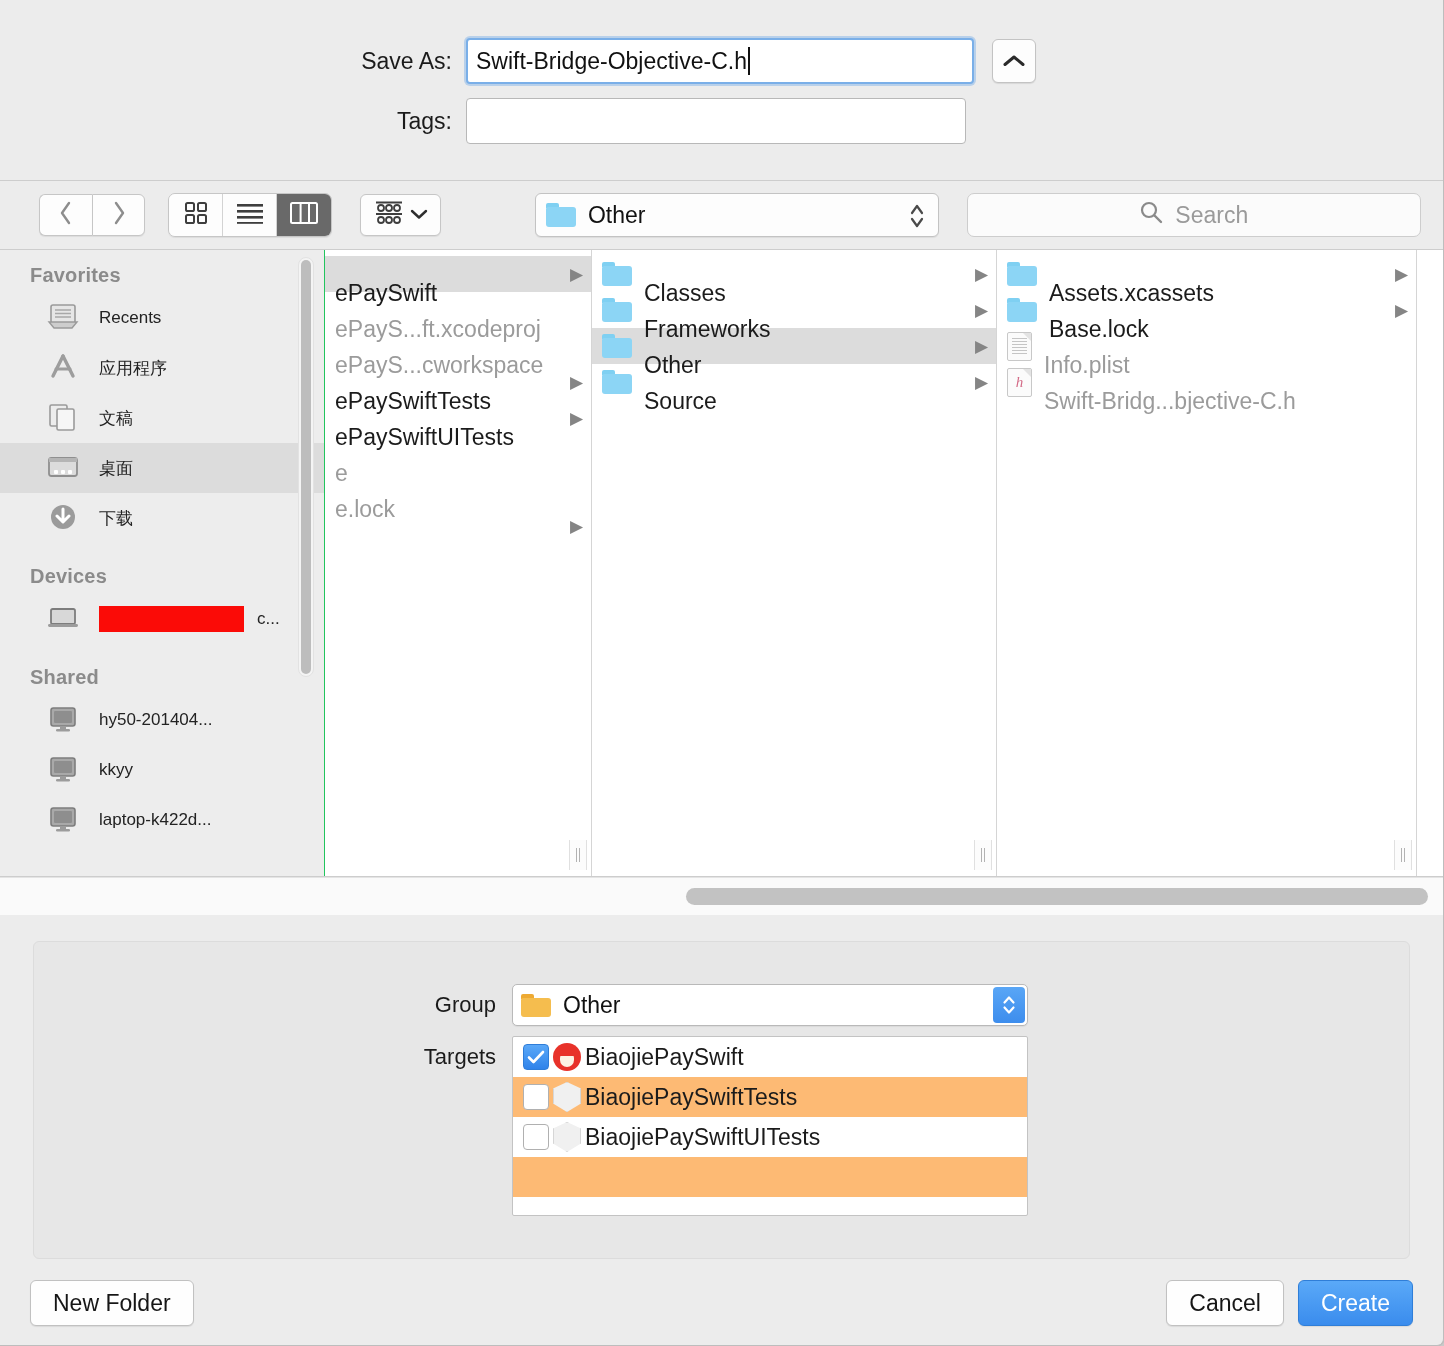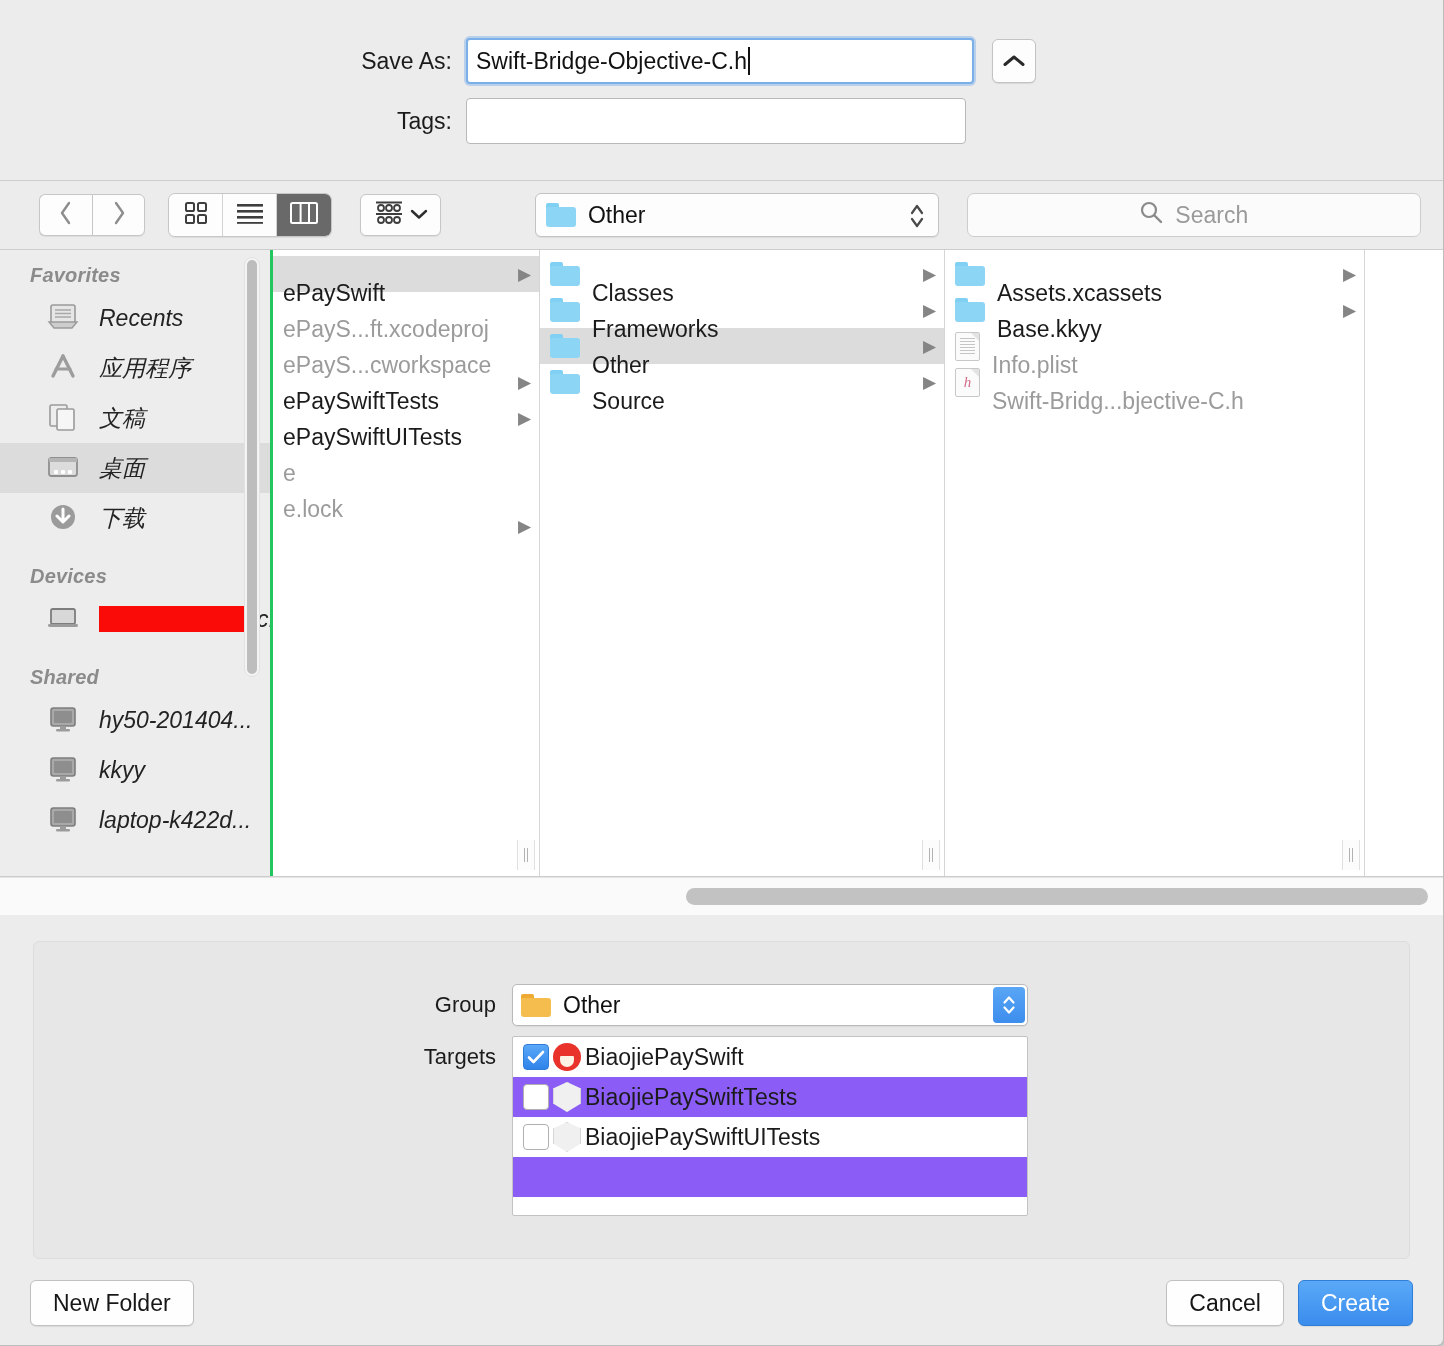--- a/index.html
+++ b/index.html
@@ -116,33 +116,32 @@
 
   
   .browser {
     display: flex; height: 628px;
     border-top: 1px solid #cdcdcd; border-bottom: 1px solid #cdcdcd;
     background: #fff;
   }
 
   
   #sidebar {
-    width: 273px; flex: none; background: #ededed;
+    width: 325px; flex: none; background: #ededed;
     position: relative; overflow: hidden;
-    border-right: 3px solid #22c55e;
-    font-style: italic;
+    border-right: 1px solid #22c55e;
   }
   .sb-header {
     font-size: 20px; font-weight: bold; color: #8b8b8b;
     padding: 14px 0 6px 30px; letter-spacing: .2px;
   }
   .sb-item {
     height: 50px; display: flex; align-items: center;
     padding-left: 46px; gap: 17px;
-    font-size: 23px; color: #232323;
+    font-size: 17px; color: #232323;
   }
   .sb-item.selected { background: #dcdcdc; }
   .sb-icon { width: 36px; height: 32px; flex: none; position: relative; }
   #sidebar-scrollbar {
     position: absolute; right: 10px; top: 7px;
     width: 16px; height: 420px; border-radius: 8px;
     background: #f4f4f4; border: 1px solid #e2e2e2;
   }
   #sidebar-scrollbar .thumb {
     position: absolute; left: 2px; top: 2px; right: 2px; bottom: 2px;
@@ -260,21 +259,21 @@
     justify-content: center; gap: 3px;
   }
   #targets-list {
     width: 516px; height: 180px; background: #fff;
     border: 1px solid #c3c3c3; border-radius: 2px; overflow: hidden;
   }
   .target-row {
     height: 40px; display: flex; align-items: center;
     padding-left: 10px; gap: 4px; font-size: 23px; color: #1b1b1b;
   }
-  .target-row.alt { background: #8b5cf6; }
+  .target-row.alt { background: #fdba74; }
   .checkbox {
     width: 26px; height: 26px; border-radius: 4px; flex: none;
     border: 1px solid #b0b0b0; background: #fff;
     display: flex; align-items: center; justify-content: center;
   }
   .checkbox.checked {
     background: linear-gradient(#5aa8f8, #2f83ea); border-color: #2f7dd8;
   }
   .app-icon {
     width: 28px; height: 28px; border-radius: 50%; flex: none;
@@ -652,21 +651,21 @@
               <span class="body"></span>
             </span>
           <span class="label">Assets.xcassets</span>
           <span class="disc-arrow">▶</span>
         </div>
         <div class="col-row">
           <span class="folder-icon">
               <span class="tab"></span>
               <span class="body"></span>
             </span>
-          <span class="label">Base.kkyy</span>
+          <span class="label">Base.lock</span>
           <span class="disc-arrow">▶</span>
         </div>
         <div class="col-row dim">
           <span class="doc-icon">
             <span class="corner"></span>
               <span class="plistlines"></span>
           </span>
           <span class="label">Info.plist</span>
         </div>
         <div class="col-row dim">

